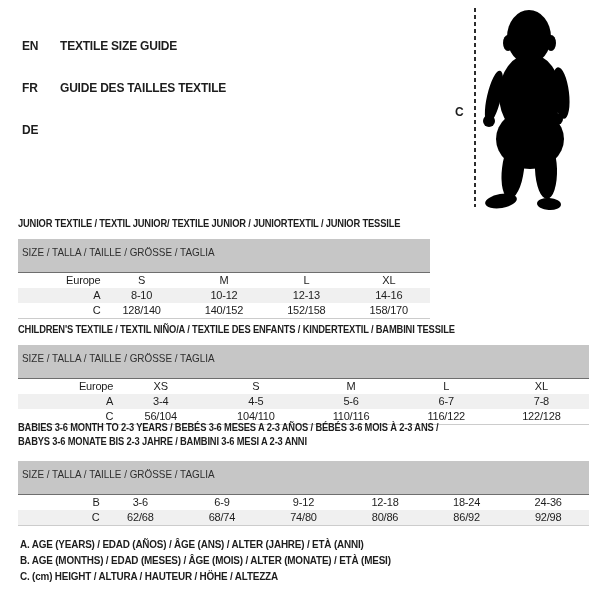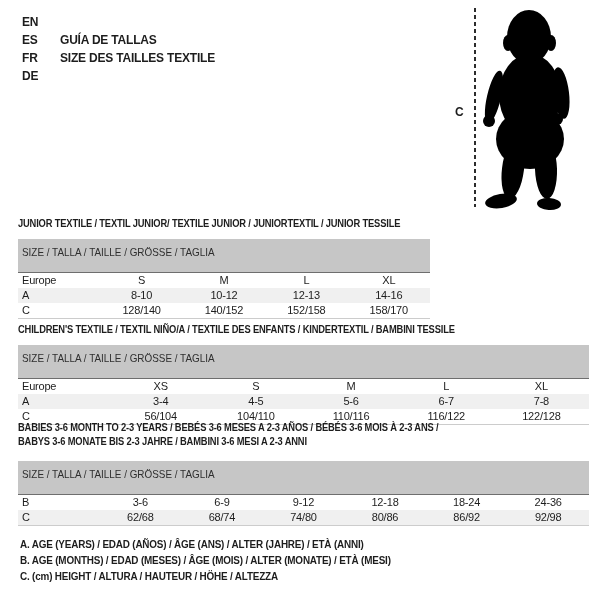--- a/index.html
+++ b/index.html
@@ -14,21 +14,21 @@
   body{
     position:relative;
     width:600px;height:600px;
     background:#ffffff;
     font-family:"Liberation Sans", sans-serif;
     color:var(--text);
     overflow:hidden;
   }
   
   .lang-list{position:absolute;top:13px;left:22px;}
-  .lang-row{display:flex;line-height:18px;font-size:12px;font-weight:bold;letter-spacing:-0.2px;}
+  .lang-row{display:flex;line-height:18px;font-size:12px;font-weight:bold;letter-spacing:-0.2px;margin-top:24px;}
   .lang-code{width:38px;flex:0 0 38px;}
   .lang-title{white-space:nowrap;}
   
   .dash-line{
     position:absolute;left:474px;top:8px;width:2px;height:199px;
     background:repeating-linear-gradient(to bottom,#2c2c2c 0 4px,transparent 4px 7px);
   }
   .height-label{position:absolute;left:455px;top:105px;font-size:12px;font-weight:bold;}
   .baby-svg{position:absolute;left:480px;top:5px;}
   
@@ -55,46 +55,43 @@
     height:33px;text-align:left;font-weight:normal;
     font-size:11px;color:#2e2e2e;padding:1px 0 8px 4px;
     white-space:nowrap;overflow:visible;
   }
   .condensed-sm{display:inline-block;transform:scaleX(0.9);transform-origin:0 50%;}
   tbody td{
     height:15px;font-size:11px;line-height:15px;
     text-align:center;color:var(--text);letter-spacing:-0.2px;
     white-space:nowrap;
   }
-  tbody td:first-child{text-align:left;padding-left:4px;}
+  tbody td:first-child{text-align:right;padding-left:4px;}
   .t-junior tbody td:first-child{width:70px;}
   .t-child tbody td:first-child{width:42px;}
   .t-babies tbody td:first-child{width:42px;}
   tbody tr:nth-child(even){background:var(--alt-bg);}
   
   .footnotes{position:absolute;left:20px;top:536px;}
   .footnote{
     font-size:11px;font-weight:bold;line-height:16px;letter-spacing:-0.2px;
     transform:scaleX(0.9);transform-origin:0 50%;white-space:nowrap;
   }
 </style>
 </head>
 <body>
 
 <div class="lang-list">
   <div class="lang-row">
     <span class="lang-code">EN</span>
-  </div>
-  <div class="lang-row">
-    <span class="lang-code">ES</span>
-    <span class="lang-title">GUÍA DE TALLAS</span>
+    <span class="lang-title">TEXTILE SIZE GUIDE</span>
   </div>
   <div class="lang-row">
     <span class="lang-code">FR</span>
-    <span class="lang-title">SIZE DES TAILLES TEXTILE</span>
+    <span class="lang-title">GUIDE DES TAILLES TEXTILE</span>
   </div>
   <div class="lang-row">
     <span class="lang-code">DE</span>
   </div>
 </div>
 
 <div class="dash-line"></div>
 <div class="height-label">C</div>
 <svg class="baby-svg" width="110" height="207" viewBox="0 0 110 207" aria-hidden="true">
   <g fill="#000000">

